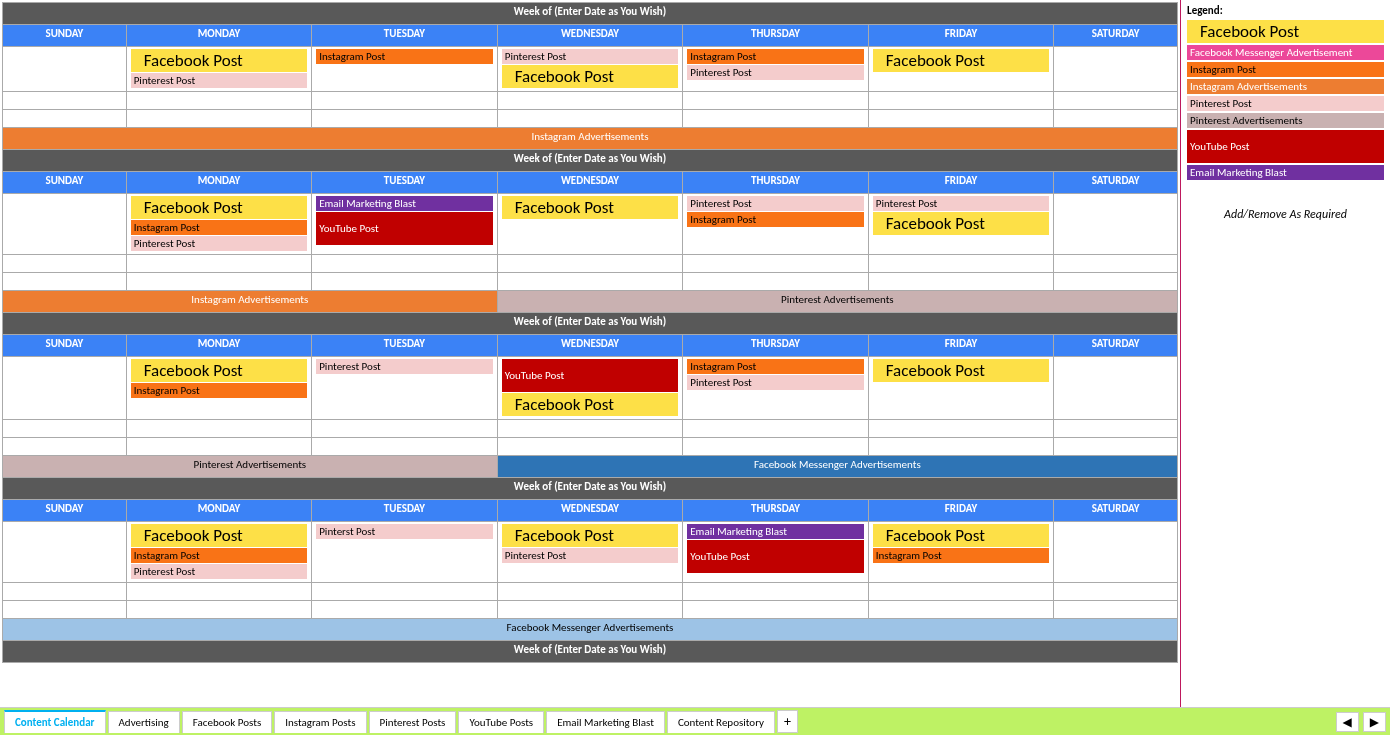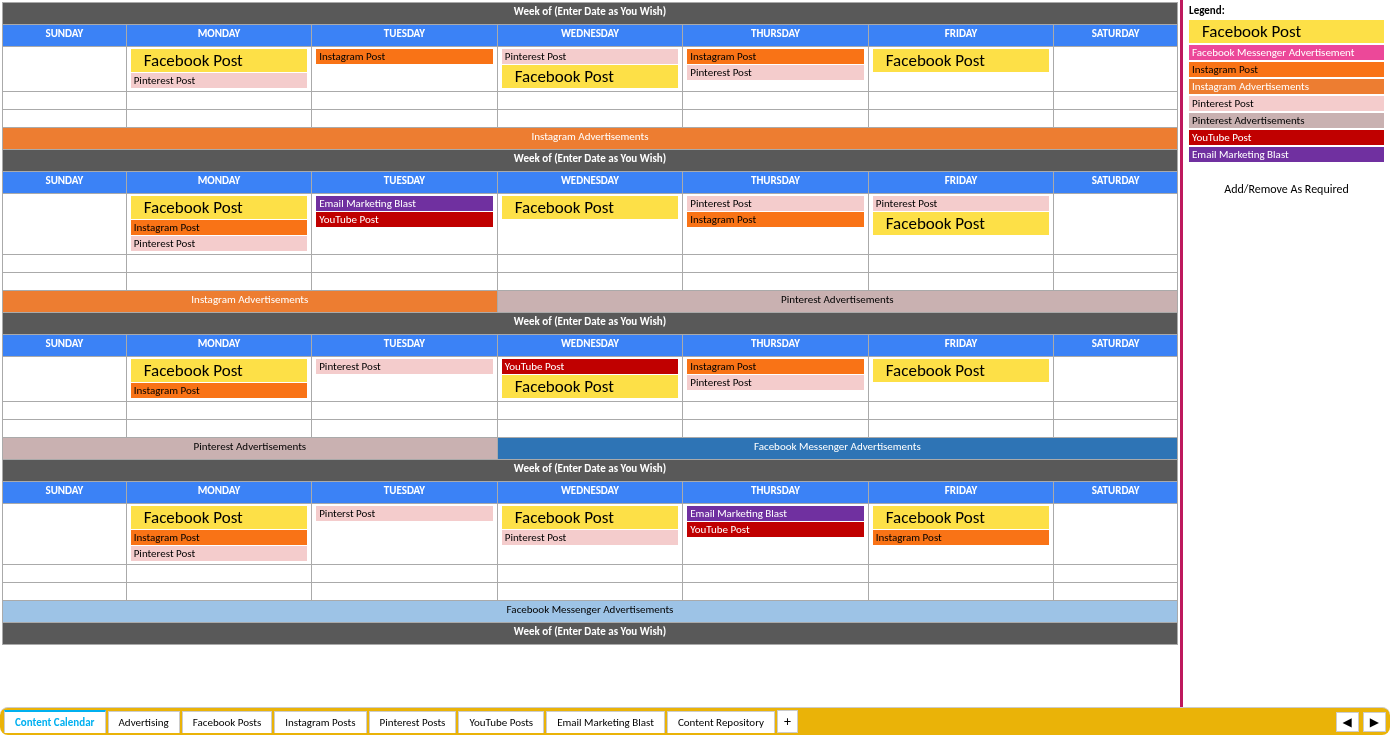--- a/index.html
+++ b/index.html
@@ -51,21 +51,21 @@
       overflow: auto;
       padding: 2px;
     }
 
     
     .legend-area {
       width: 210px;
       min-width: 210px;
       padding: 4px 6px;
       background: #fff;
-      border-left: 3px solid #be185d;
+      border-left: 1px solid #be185d;
       font-size: 11px;
     }
     .legend-title {
       font-weight: bold;
       margin-bottom: 3px;
     }
     .legend-item {
       padding: 2px 4px;
       margin-bottom: 2px;
       font-size: 11px;
@@ -117,40 +117,39 @@
       height: 22px;
     }
 
     
     .fb-post { background: #fde047; color: #000; font-size: 17px; padding: 1px 13px; }
     .fb-messenger { background: #ec4899; color: #fff; font-size: 11px; padding: 1px 3px; }
     .instagram-post { background: #f97316; color: #000; font-size: 11px; padding: 1px 3px; }
     .instagram-ad { background: #ED7D31; color: #fff; font-size: 11px; padding: 1px 3px; }
     .pinterest-post { background: #F4CCCC; color: #000; font-size: 11px; padding: 1px 3px; }
     .pinterest-ad { background: #C9B1B1; color: #000; font-size: 11px; padding: 1px 3px; }
-    .youtube-post { background: #C00000; color: #fff; font-size: 11px; padding: 1px 3px; }
+    .youtube-post { background: #C00000; color: #fff; font-size: 11px; padding: 10px 3px; }
     .email-blast { background: #7030A0; color: #fff; font-size: 11px; padding: 1px 3px; }
 
     
     .span-instagram-ad { background: #ED7D31; color: #fff; text-align: center; font-size: 11px; }
     .span-pinterest-ad { background: #C9B1B1; color: #000; text-align: center; font-size: 11px; }
     .span-fb-messenger-ad { background: #2E74B5; color: #fff; text-align: center; font-size: 11px; }
     .span-fb-messenger-ad2 { background: #9DC3E6; color: #000; text-align: center; font-size: 11px; }
 
     .cell-block { margin-bottom: 1px; }
 
     
     .tab-bar {
       display: flex;
       align-items: center;
-      background: #eab308;
+      background: #bef264;
       border-top: 1px solid #ccc;
       height: 28px;
       padding: 0 4px;
-      border-radius: 8px;
     }
     .tab {
       padding: 4px 10px;
       font-size: 11px;
       border: 1px solid #ccc;
       border-bottom: none;
       background: #fff;
       cursor: pointer;
       margin-right: 2px;
       white-space: nowrap;
@@ -180,24 +179,25 @@
       border: 1px solid #ccc;
       background: #fff;
       cursor: pointer;
     }
 
     
     .empty-cell { background: #fff; }
 
     
     .add-remove-note {
-      margin-top: 20px;
+      margin-top: 27px;
       font-size: 12px;
       color: #000;
       text-align: center;
+      font-style: italic;
     }
   </style>
 </head>
 <body>
 
 <div class="app-window">
 
 
   <div class="main-content">
 

